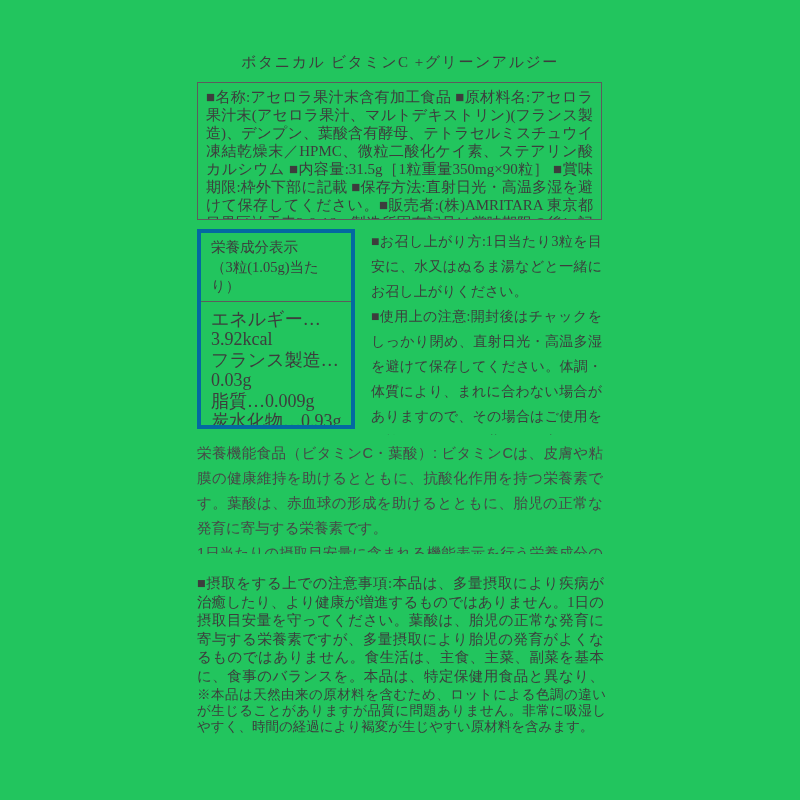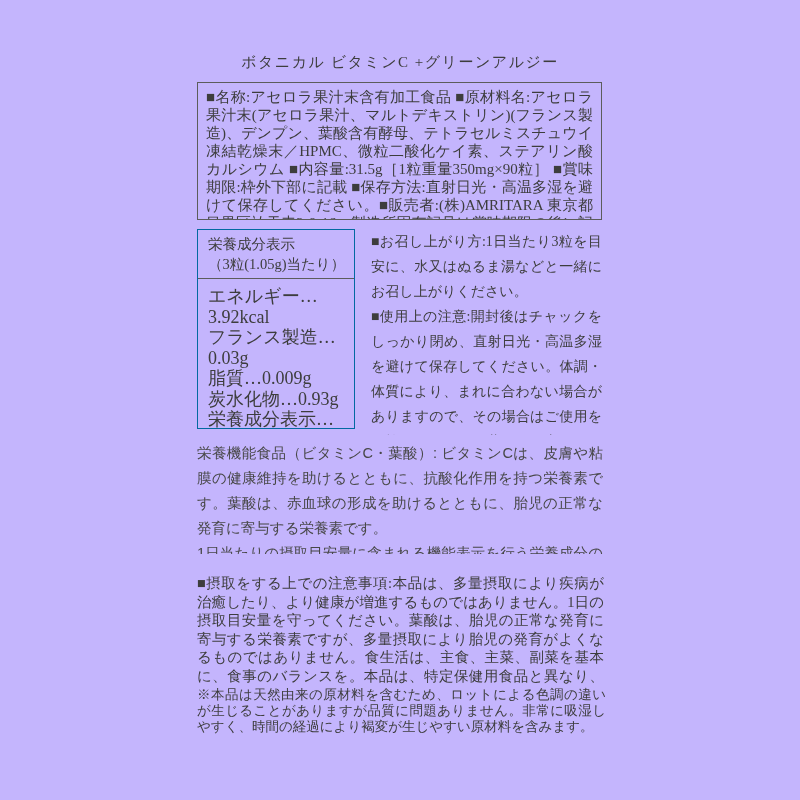--- a/index.html
+++ b/index.html
@@ -1,20 +1,20 @@
 <!DOCTYPE html>
 <html><head>
 <meta charset="utf-8">
 <style>
   html, body { margin: 0; padding: 0; background: #ffffff; }
   .page {
     position: relative;
     width: 800px;
     height: 800px;
-    background: #c4b5fd;
+    background: #22c55e;
     color: #3d3d3d;
     font-family: "Liberation Serif", "DejaVu Serif", serif;
   }
   p { margin: 0; }
 
   .title {
     position: absolute;
     top: 53px;
     left: 0;
     width: 800px;
@@ -40,21 +40,21 @@
     overflow: hidden;
   }
 
   .nutrition-box {
     position: absolute;
     left: 197px;
     top: 229px;
     width: 158px;
     height: 200px;
     box-sizing: border-box;
-    border: 1px solid #0369a1;
+    border: 4px solid #0369a1;
     overflow: hidden;
   }
   .nutrition-header {
     padding: 5px 4px 4px 10px;
     border-bottom: 1px solid #5c5c5c;
     font-size: 14.5px;
     line-height: 19.5px;
   }
   .nutrition-rows {
     padding: 7px 4px 0 10px;

